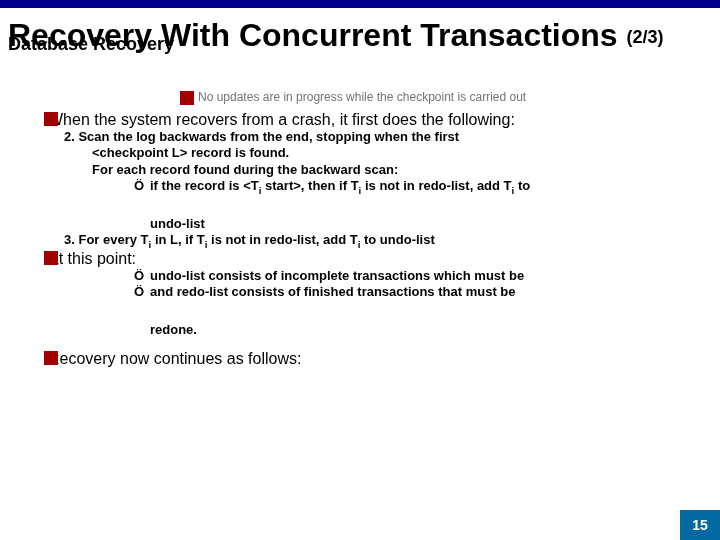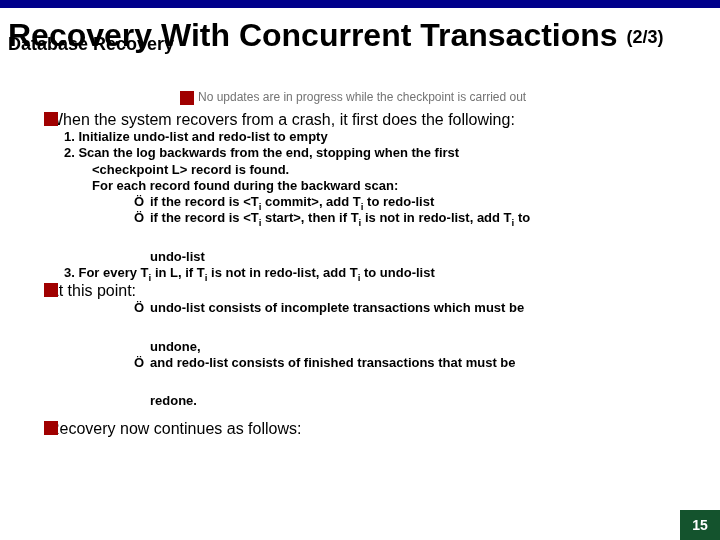--- a/index.html
+++ b/index.html
@@ -87,21 +87,21 @@
     display: inline-block;
     width: 16px;
   }
   sub { font-size: 0.75em; line-height: 0; }
   .page-num {
     position: absolute;
     bottom: 0;
     right: 0;
     width: 40px;
     height: 30px;
-    background: #14532d;
+    background: #0369a1;
     color: #fff;
     font-size: 14px;
     font-weight: bold;
     display: flex;
     align-items: center;
     justify-content: center;
   }
 </style>
 </head>
 <body>
@@ -119,46 +119,41 @@
 
 <div class="main-content">
 
 
   <div class="bullet-row">
     <span class="red-sq"></span>
     <span class="bullet-row-text" style="margin-left:-2px;">When the system recovers from a crash, it first does the following:</span>
   </div>
 
   <div class="list-block">
-    <div class="list-item">1. Initialize  undo-list and  redo-list to empty</div>
     <div class="list-item">2. Scan the log backwards from the end, stopping when the first</div>
     <div class="list-item sub-indent">&lt;checkpoint L&gt; record is found.</div>
     <div class="list-item sub-indent">For each record found during the backward scan:</div>
-    <div class="list-item arrow-indent">
-      <span class="arrow">Ö</span><span>if the record is &lt;T</span><sub>i</sub><span> commit&gt;, add T</span><sub>i</sub><span> to redo-list</span>
-    </div>
     <div class="list-item arrow-indent">
       <span class="arrow">Ö</span><span>if the record is &lt;T</span><sub>i</sub><span>  start&gt;, then if T</span><sub>i</sub><span> is not in  redo-list, add T</span><sub>i</sub><span> to</span>
     </div>
     <div class="list-item arrow-indent2">undo-list</div>
     <div class="list-item">
       <span>3. For every T</span><sub>i</sub><span> in L, if T</span><sub>i</sub><span> is not in  redo-list, add T</span><sub>i</sub><span> to undo-list</span>
     </div>
   </div>
 
   <div class="bullet-row" style="margin-top:0;">
     <span class="red-sq"></span>
     <span class="bullet-row-text" style="margin-left:-2px;">At this point:</span>
   </div>
 
   <div class="list-block">
     <div class="list-item arrow-indent">
       <span class="arrow">Ö</span><span>undo-list consists of incomplete transactions which must be</span>
     </div>
-    <div class="list-item arrow-indent2">undone,</div>
     <div class="list-item arrow-indent">
       <span class="arrow">Ö</span><span>and redo-list consists of finished transactions that must be</span>
     </div>
     <div class="list-item arrow-indent2">redone.</div>
   </div>
 
   <div class="bullet-row" style="margin-top:10px;">
     <span class="red-sq"></span>
     <span class="bullet-row-text" style="margin-left:-2px;">Recovery now continues as follows:</span>
   </div>

